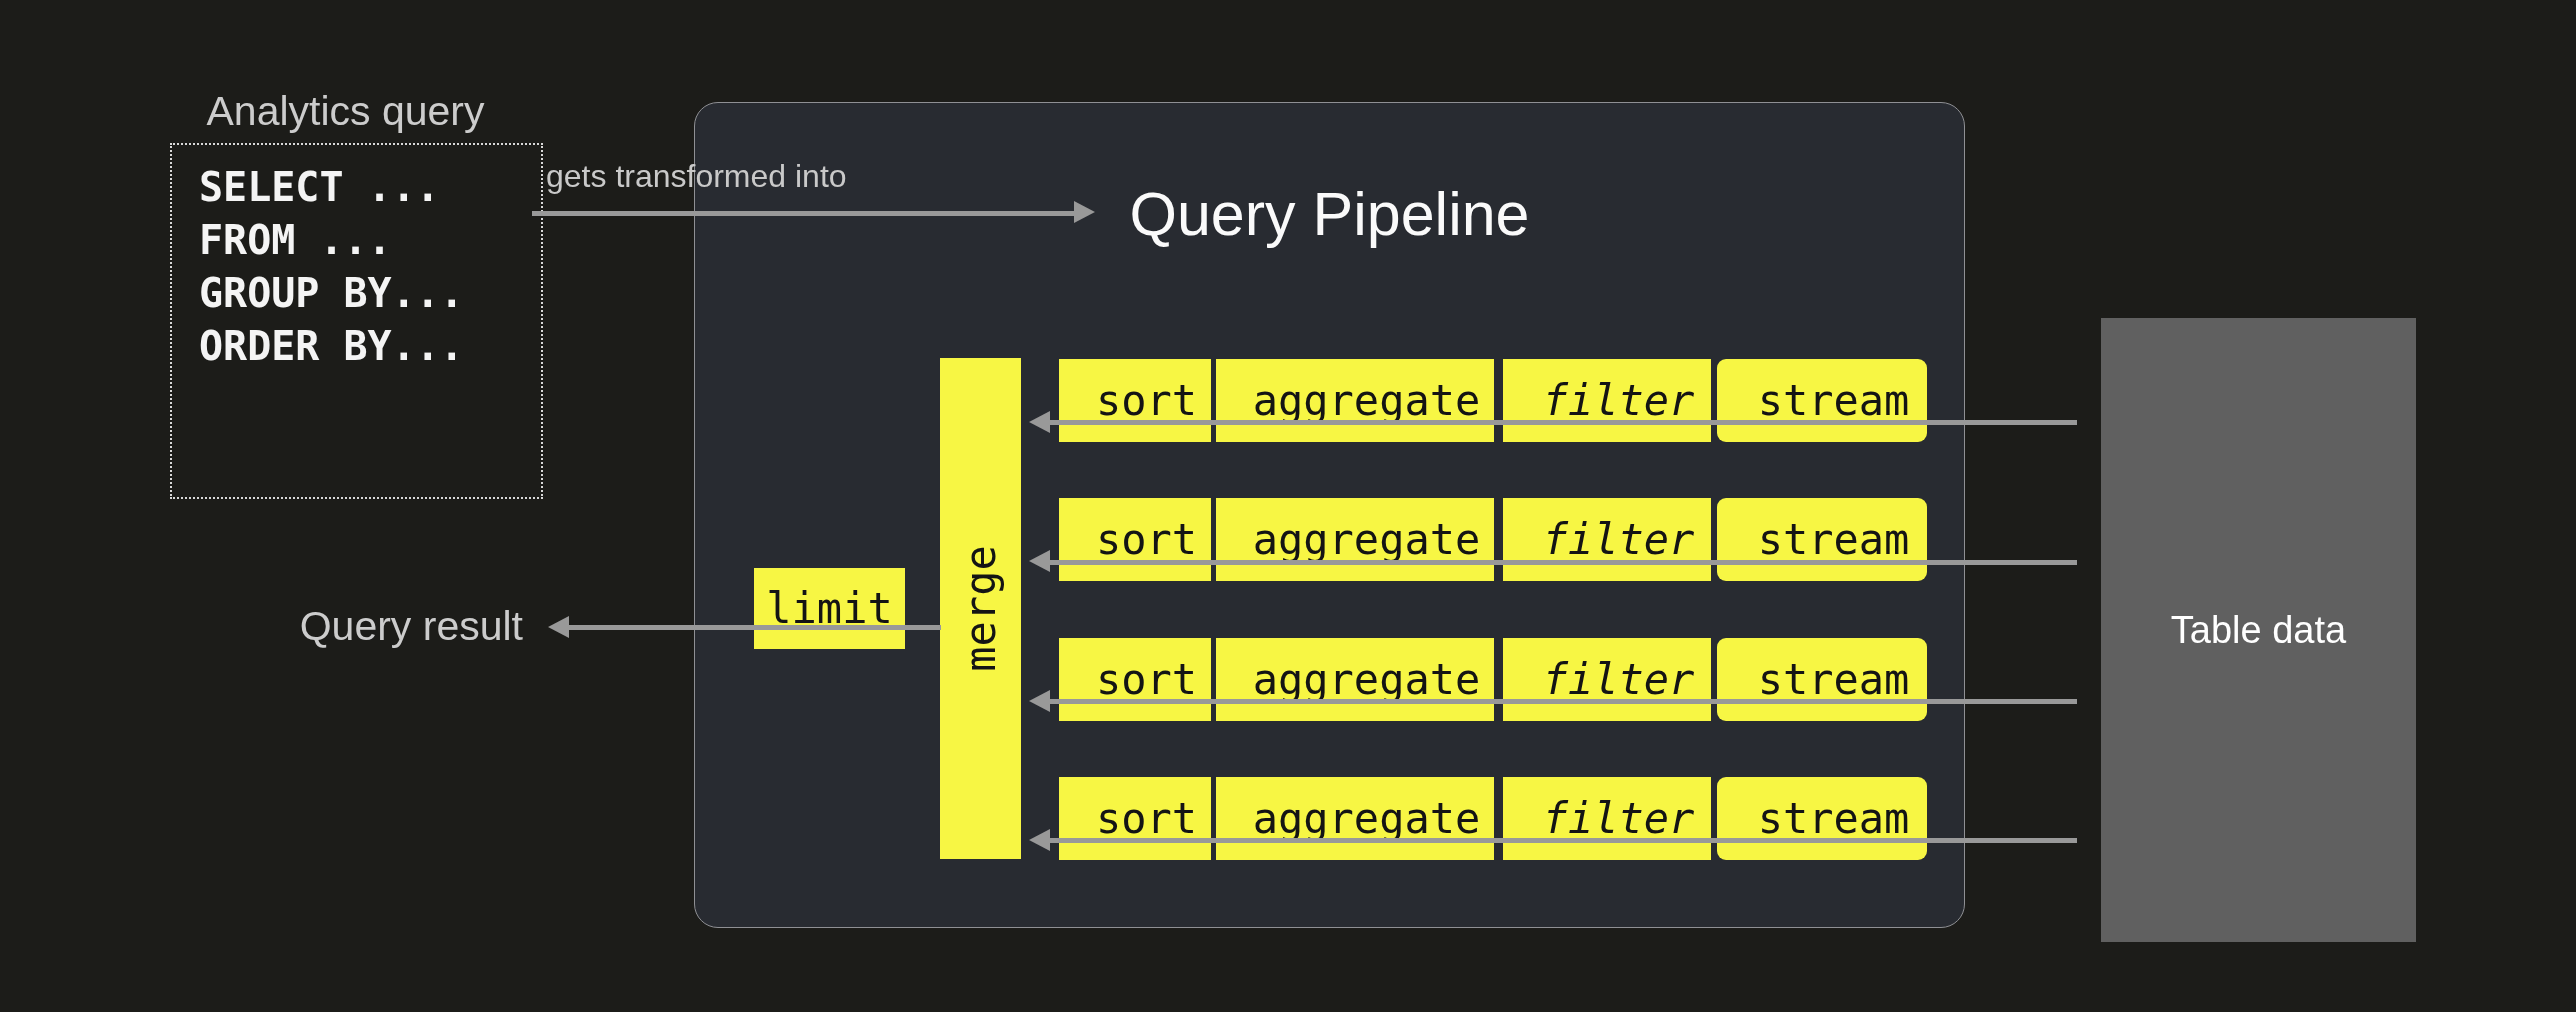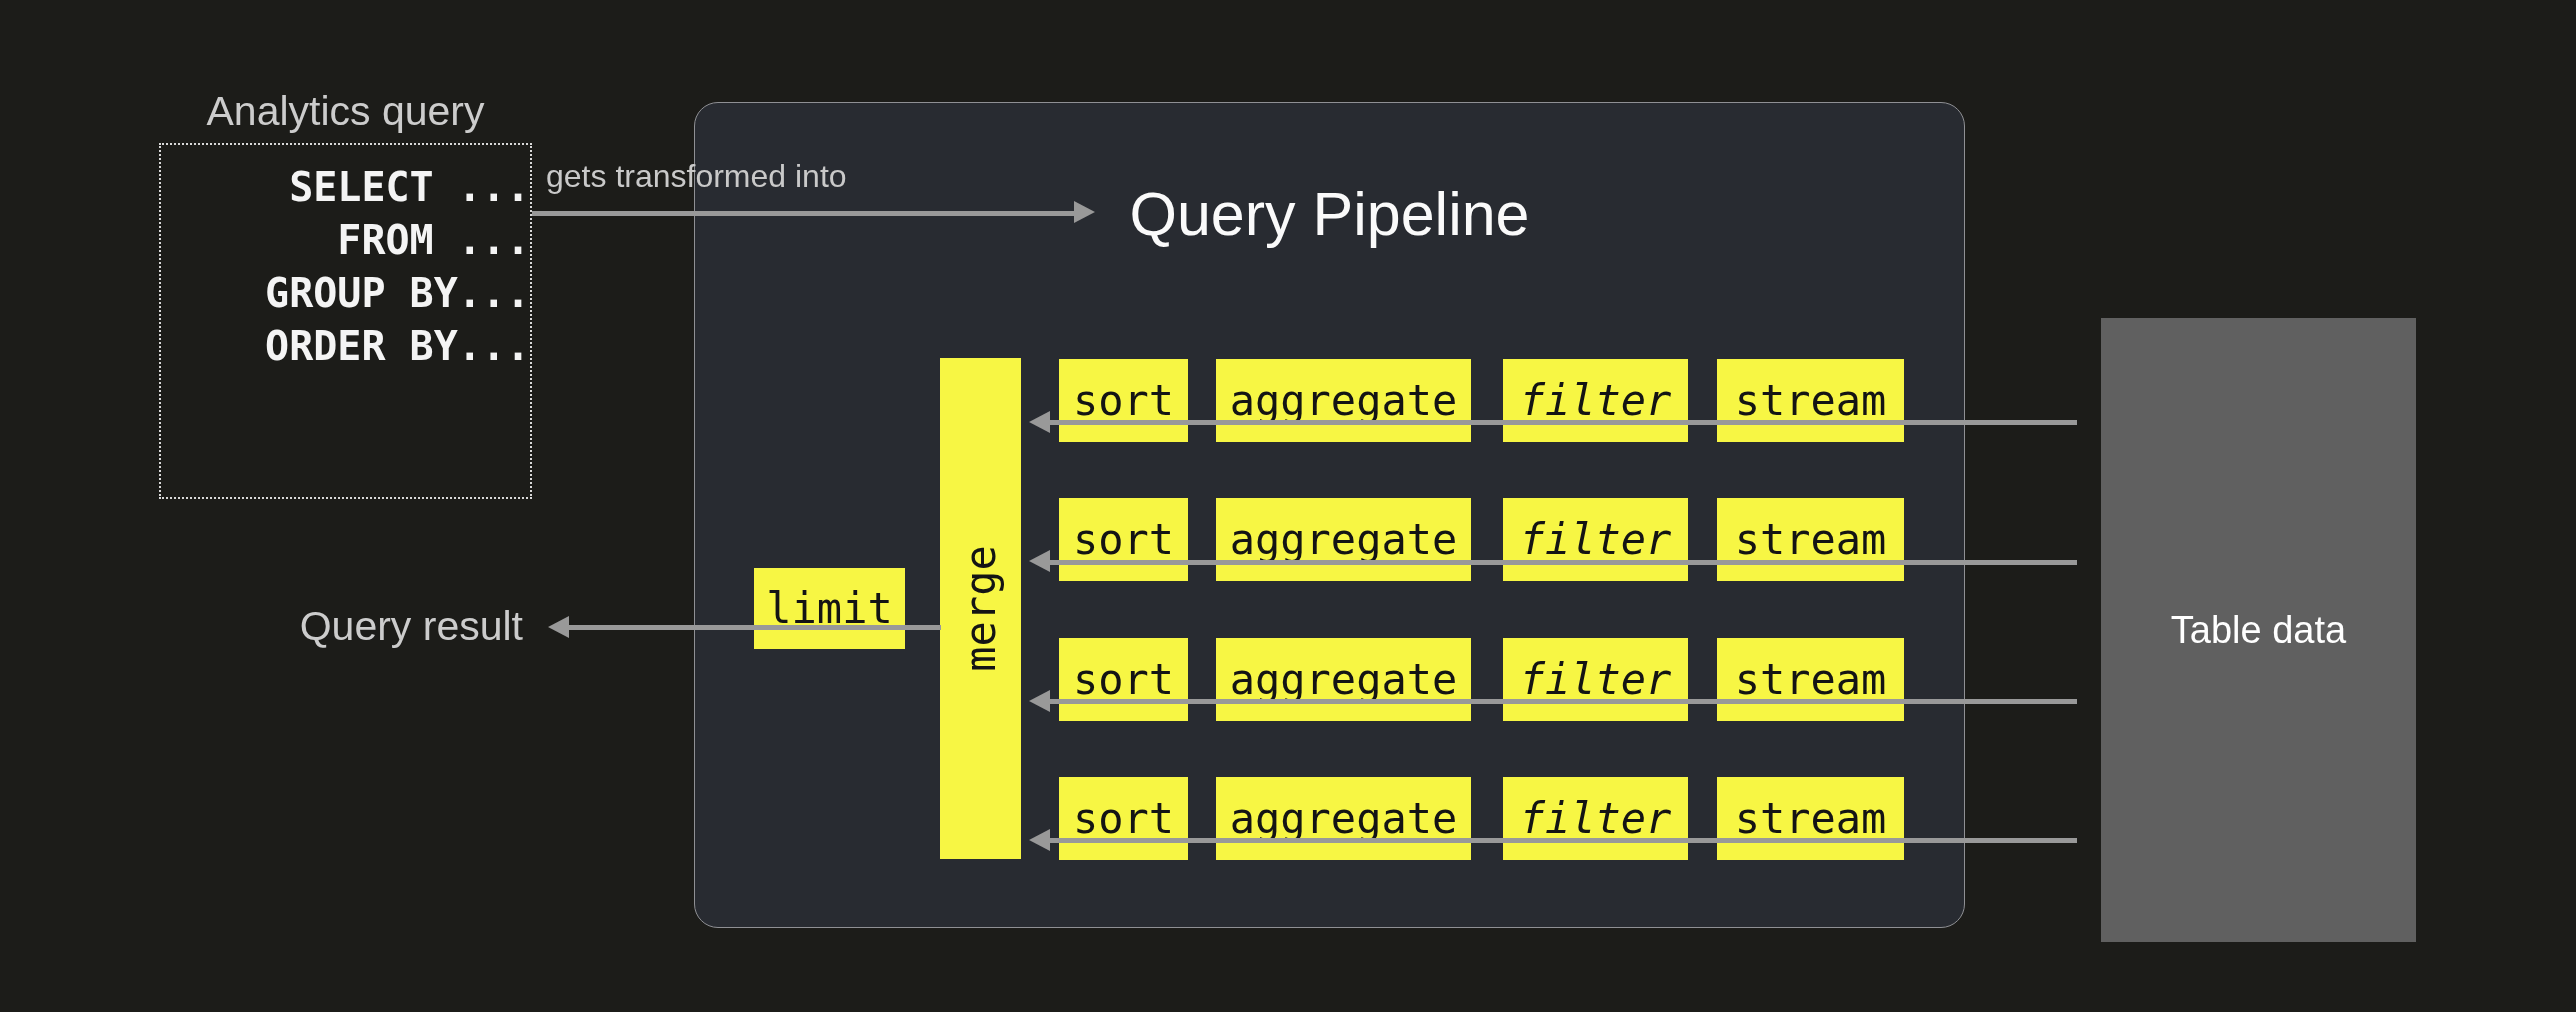--- a/index.html
+++ b/index.html
@@ -12,25 +12,24 @@
   }
   .abs{position:absolute;}
 
   
   .analytics-label{
     left:159px;top:87px;width:373px;
     text-align:center;
     font-size:41px;line-height:49px;color:#cccccc;
   }
   .sql-box{
-    left:159px;top:143px;width:373px;height:356px;
+    left:170px;top:143px;width:373px;height:356px;
     border:2px dotted #d8d8d8;
     box-sizing:border-box;
     padding:16px 0 0 27px;
-    text-align:right;
   }
   .sql-line{
     font-family:"DejaVu Sans Mono", monospace;
     font-weight:bold;
     font-size:40px;line-height:53px;
     color:#f4f4f4;
     white-space:pre;
   }
   .transform-label{
     left:546px;top:157px;
@@ -61,25 +60,25 @@
     background:#f7f644;
     display:flex;align-items:center;justify-content:center;
     font-family:"DejaVu Sans Mono", monospace;
     font-size:42px;color:#141414;
   }
   .stage-limit{left:754px;top:568px;width:151px;height:81px;}
   .merge-bar{left:940px;top:358px;width:81px;height:501px;}
   .merge-text{transform:rotate(-90deg);white-space:nowrap;}
 
   .row-y0{top:359px;} .row-y1{top:498px;} .row-y2{top:638px;} .row-y3{top:777px;}
-  .stage-row{height:83px;}
+  .stage-row{height:83px;padding-left:23px;}
   .stage-sort{left:1059px;width:129px;}
   .stage-aggregate{left:1216px;width:255px;}
   .stage-filter{left:1503px;width:185px;font-style:italic;}
-  .stage-stream{left:1717px;width:187px;}
+  .stage-stream{left:1717px;width:187px;border-radius:9px;}
 
   
   .table-box{
     left:2101px;top:318px;width:315px;height:624px;
     background:#606060;
     display:flex;align-items:center;justify-content:center;
   }
   .table-label{
     font-size:38px;color:#ffffff;
   }

